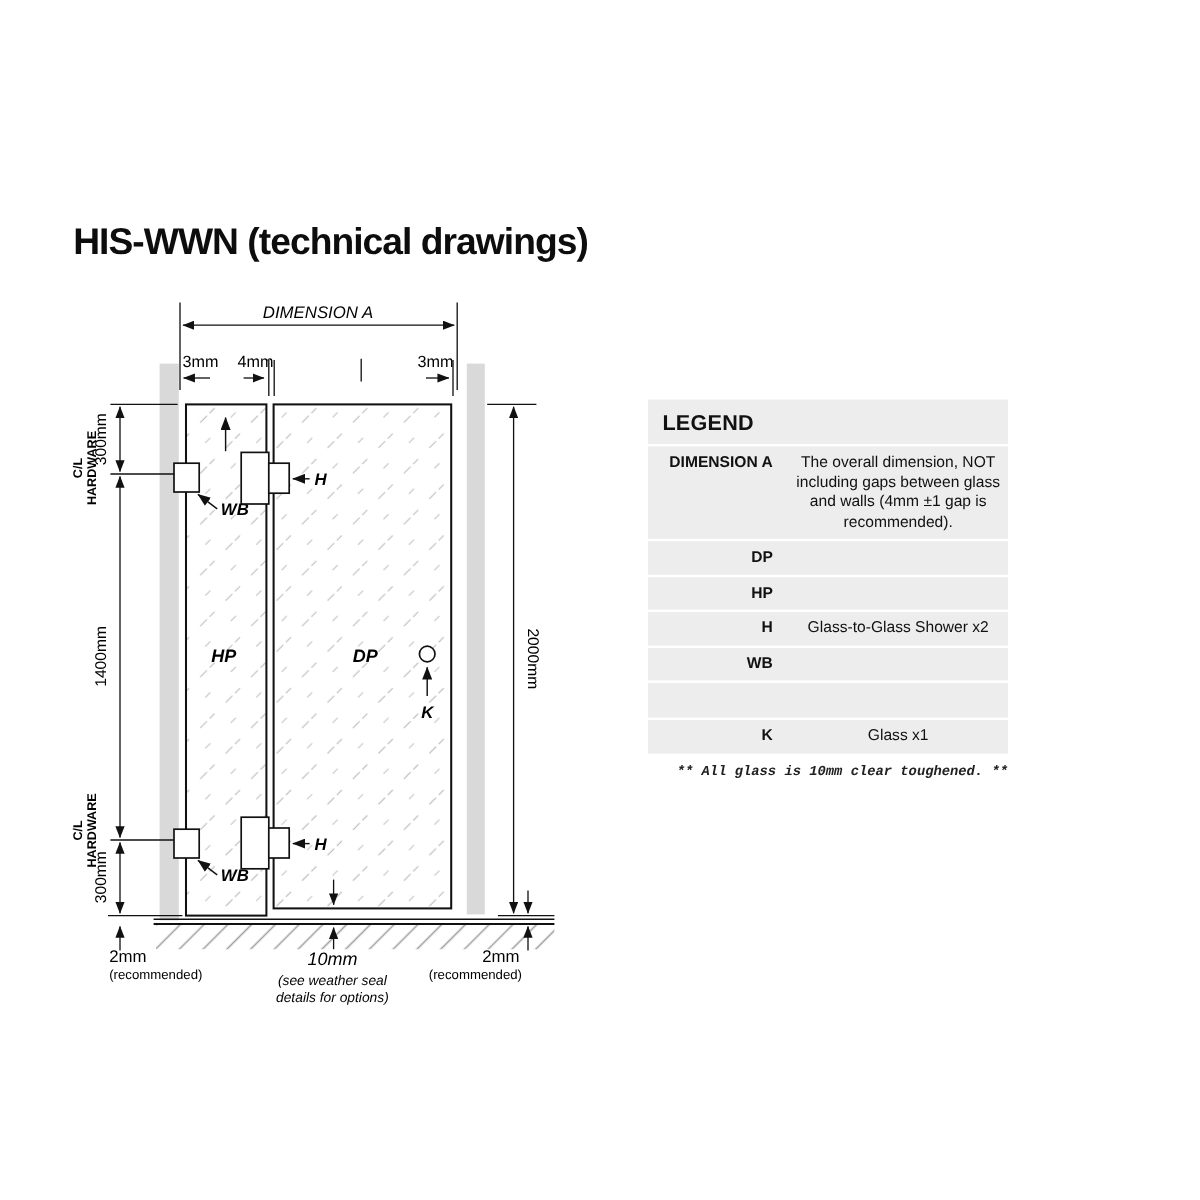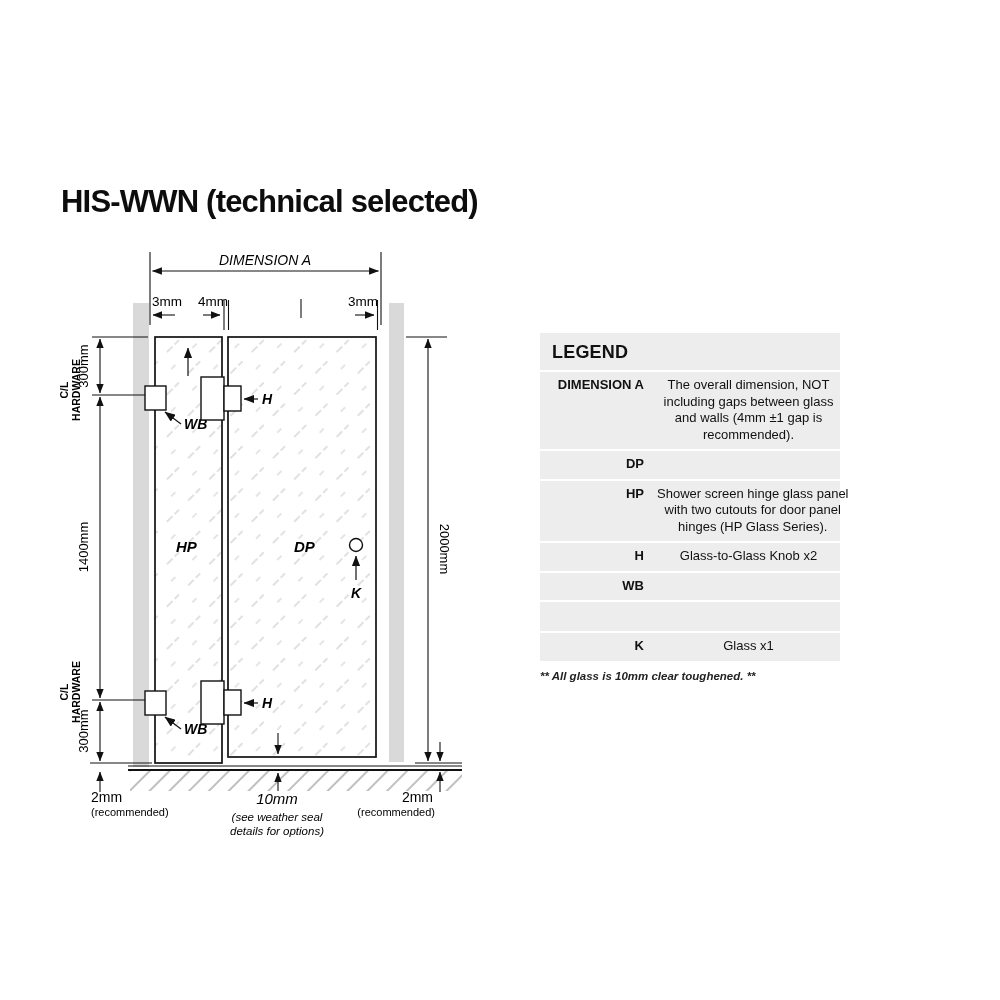--- a/index.html
+++ b/index.html
@@ -11,29 +11,29 @@
   #drawing{position:absolute;left:50px;top:240px;width:430px;height:620px;}
   
   #legend{position:absolute;left:540px;top:333px;width:300px;}
   #legend-box{background:#ededed;}
   #legend-title{font-size:18px;font-weight:700;padding:9px 0 7px 12px;letter-spacing:0.2px;}
   .lg-row{display:flex;border-top:2px solid #fff;padding:5px 0 6px 0;}
   .lg-term{width:100px;flex:0 0 100px;text-align:right;font-weight:700;font-size:13px;
            line-height:16.5px;white-space:nowrap;padding-left:4px;}
   .lg-desc{flex:1;margin-left:13px;font-size:13px;line-height:16.5px;white-space:pre;text-align:center;}
   .lg-row.empty{min-height:18px;}
-  #legend-footnote{text-align:left;font-size:11.5px;font-style:italic;font-weight:600;
-                   margin-top:9px;color:#222;}
+  #legend-footnote{text-align:right;font-size:11.5px;font-style:italic;font-weight:600;
+                   margin-top:9px;color:#222;font-family:Liberation Mono, monospace;}
 </style>
 </head>
 <body>
 
 <div id="canvas">
 
-  <h1 id="title">HIS-WWN (technical selected)</h1>
+  <h1 id="title">HIS-WWN (technical drawings)</h1>
 
   <svg id="drawing" viewBox="50 240 430 620" font-family="Liberation Sans, DejaVu Sans, sans-serif">
     <defs>
       <marker id="ah" markerWidth="9" markerHeight="7" refX="8.6" refY="3.5" orient="auto-start-reverse">
         <path d="M0,0 L9,3.5 L0,7 Z" fill="#111"></path>
       </marker>
       <pattern id="glassHatch" width="30" height="30" patternUnits="userSpaceOnUse" patternTransform="rotate(-45)">
         <line x1="-2" y1="7" x2="32" y2="7" stroke="#c4c4c4" stroke-width="1.2" stroke-dasharray="8 13"></line>
         <line x1="-2" y1="22" x2="32" y2="22" stroke="#cccccc" stroke-width="1.1" stroke-dasharray="6 15" stroke-dashoffset="9"></line>
       </pattern>
@@ -172,27 +172,24 @@
         <div class="lg-desc">The overall dimension, NOT
 including gaps between glass
 and walls (4mm ±1 gap is
 recommended).</div>
       </div>
       <div class="lg-row">
         <div class="lg-term">DP</div>
       </div>
       <div class="lg-row">
         <div class="lg-term">HP</div>
-        <div class="lg-desc">Shower screen hinge glass panel
-with two cutouts for door panel
-hinges (HP Glass Series).</div>
       </div>
       <div class="lg-row">
         <div class="lg-term">H</div>
-        <div class="lg-desc">Glass-to-Glass Knob x2</div>
+        <div class="lg-desc">Glass-to-Glass Shower x2</div>
       </div>
       <div class="lg-row">
         <div class="lg-term">WB</div>
       </div>
       <div class="lg-row empty">
         <div class="lg-term"></div>
         <div class="lg-desc"></div>
       </div>
       <div class="lg-row">
         <div class="lg-term">K</div>

